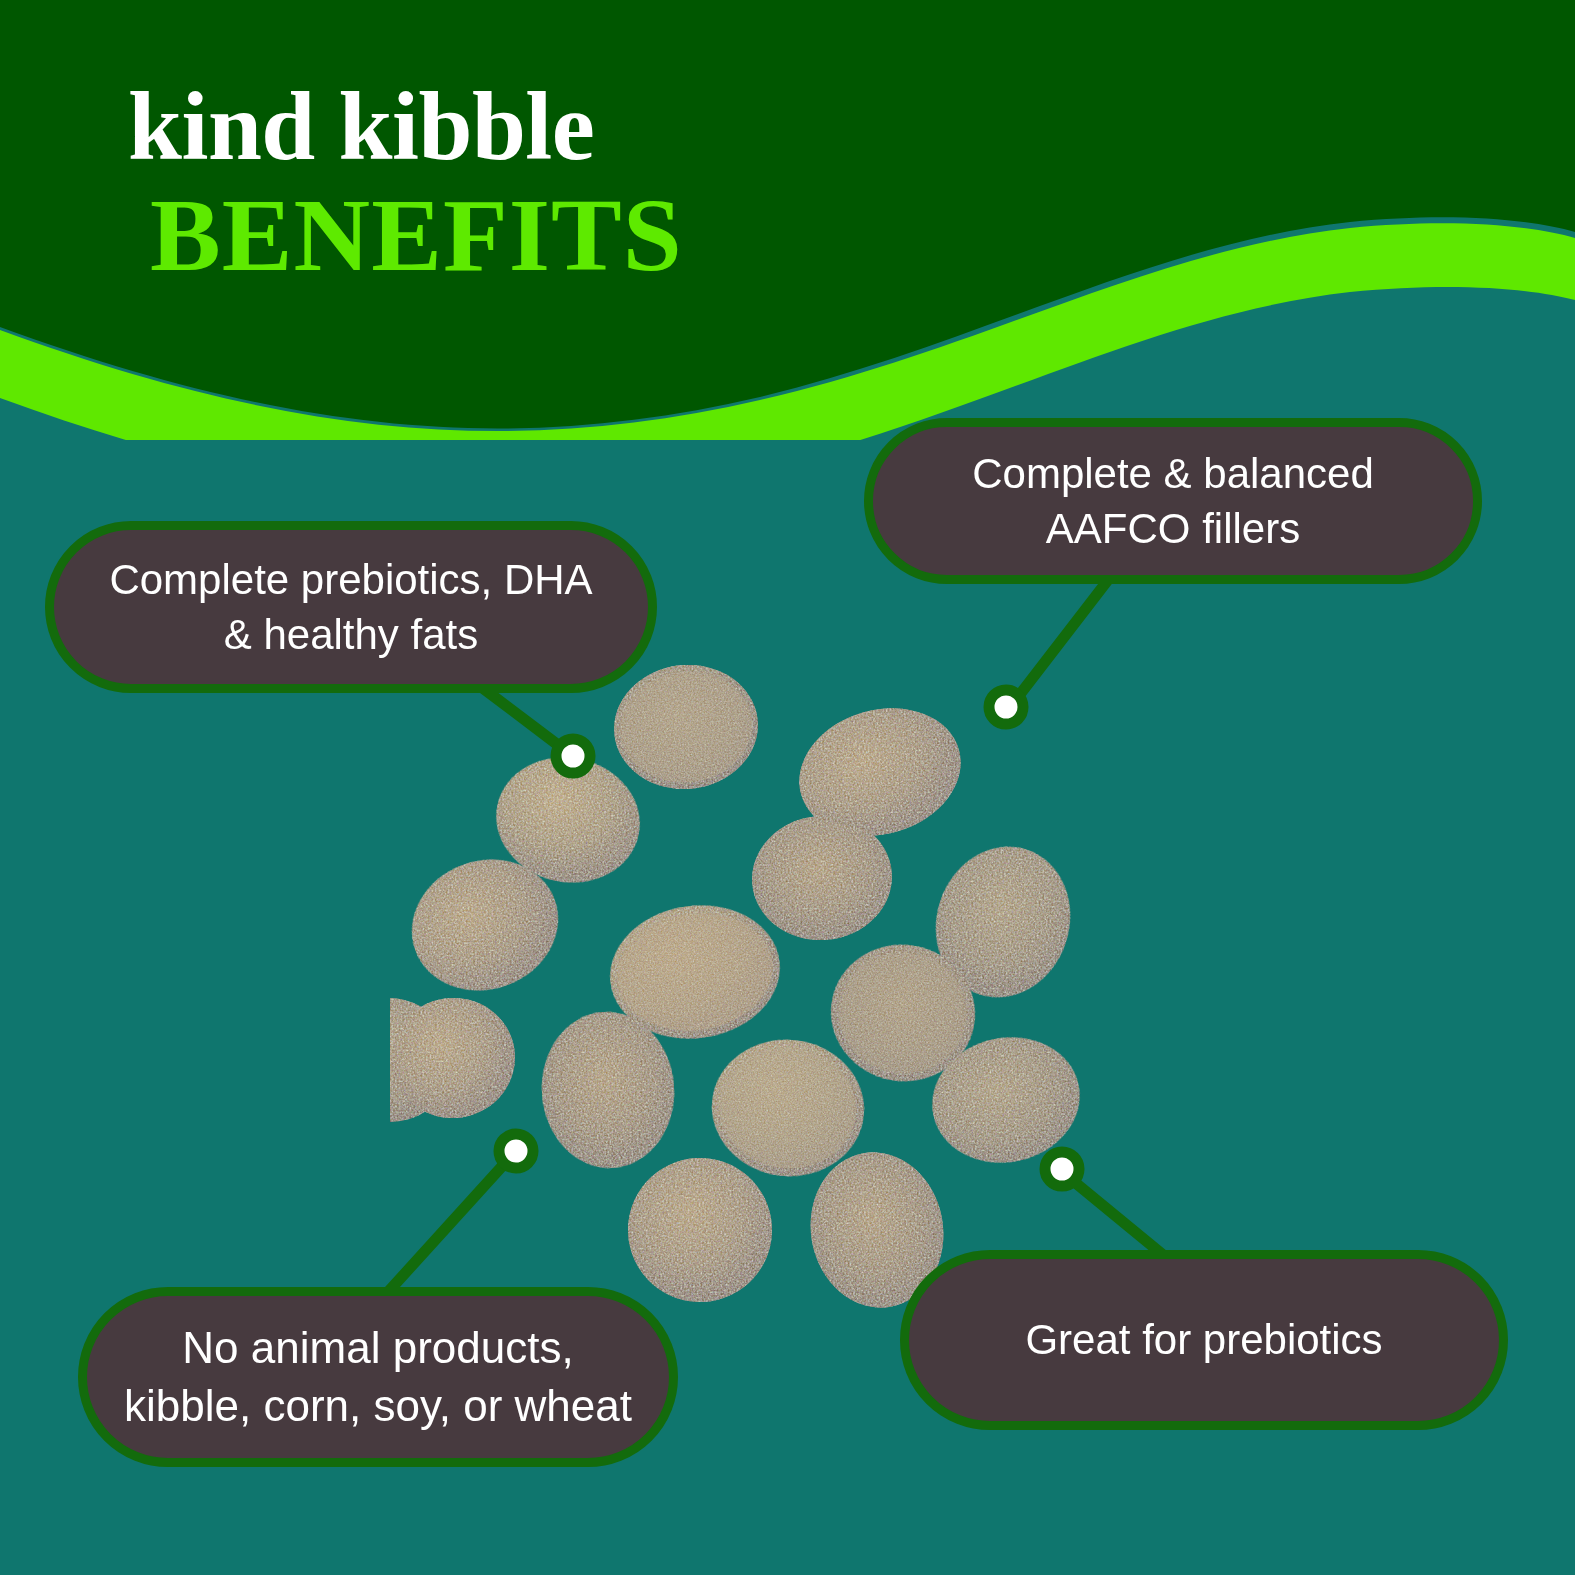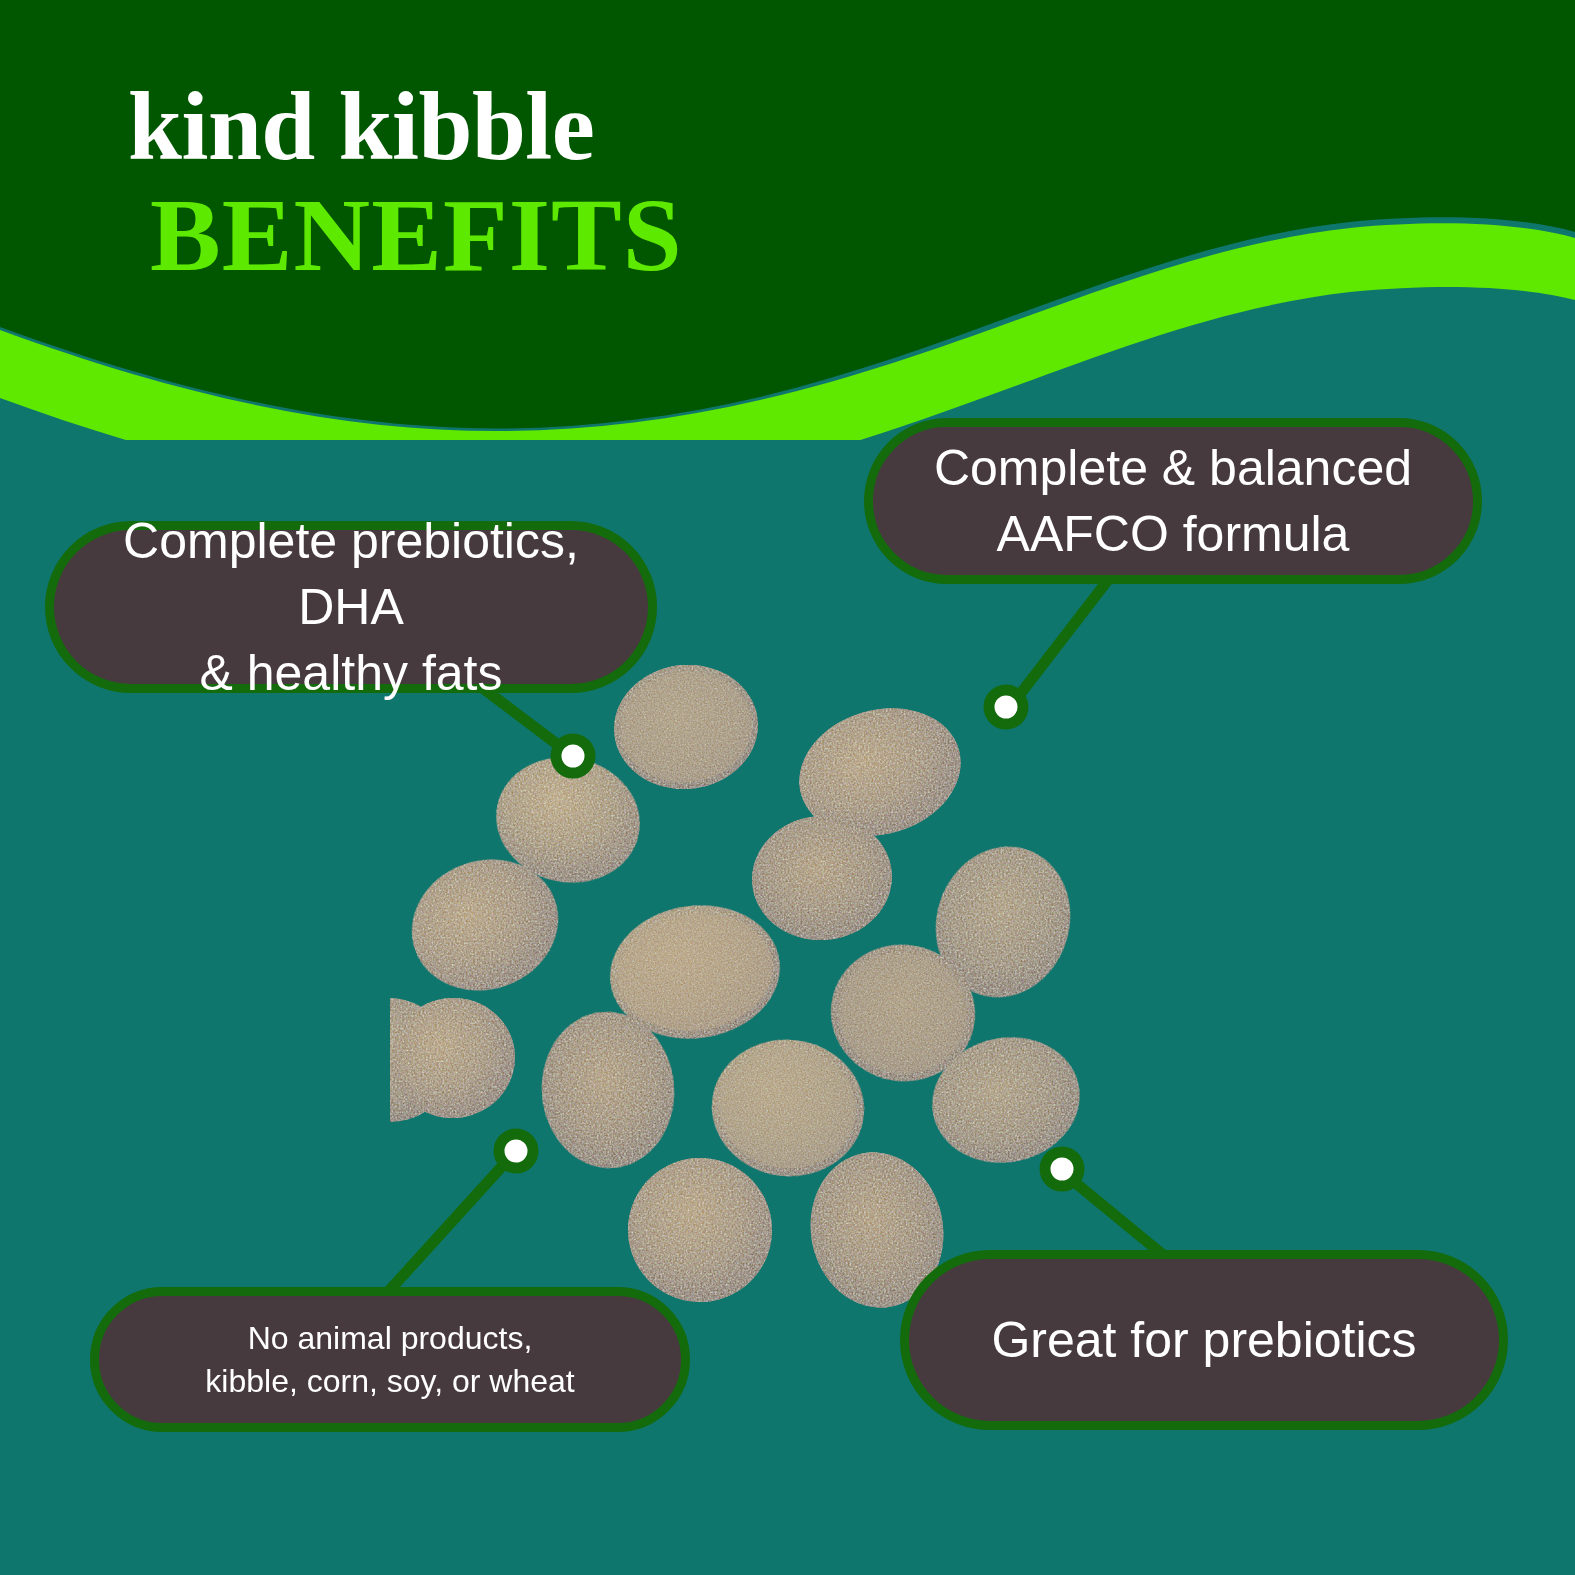--- a/index.html
+++ b/index.html
@@ -81,30 +81,30 @@
     background: #473a3f;
     border: 9px solid #136b0c;
     border-radius: 999px;
     display: flex;
     align-items: center;
     justify-content: center;
     text-align: center;
     color: #ffffff;
     font-family: "Liberation Sans", sans-serif;
     font-weight: 400;
-    font-size: 50px;
+    font-size: 42px;
     line-height: 1.32;
     padding: 10px 30px;
     z-index: 5;
   }
   .pill-text { display: block; }
 
   #pill-prebiotics { left: 45px;  top: 521px;  width: 612px; height: 172px; }
   #pill-aafco      { left: 864px; top: 418px;  width: 618px; height: 166px; }
-  #pill-noanimal   { left: 90px;  top: 1287px; width: 600px; height: 145px; font-size: 32px; }
+  #pill-noanimal   { left: 78px;  top: 1287px; width: 600px; height: 180px; font-size: 44px; }
   #pill-sensitive  { left: 900px; top: 1250px; width: 608px; height: 180px; }
 </style>
 </head>
 <body>
 
 <div id="stage">
 
   <div class="header-wrap">
     <svg class="header-svg" width="1575" height="440" viewBox="0 0 1575 440">
 
@@ -215,21 +215,21 @@
   <div class="pill" id="pill-prebiotics">
     <span class="pill-text">
       <span>Complete prebiotics, DHA</span><br>
       <span>&amp; healthy fats</span>
     </span>
   </div>
 
   <div class="pill" id="pill-aafco">
     <span class="pill-text">
       <span>Complete &amp; balanced</span><br>
-      <span>AAFCO formula</span>
+      <span>AAFCO fillers</span>
     </span>
   </div>
 
   <div class="pill" id="pill-noanimal">
     <span class="pill-text">
       <span>No animal products,</span><br>
       <span>kibble, corn, soy, or wheat</span>
     </span>
   </div>
 

